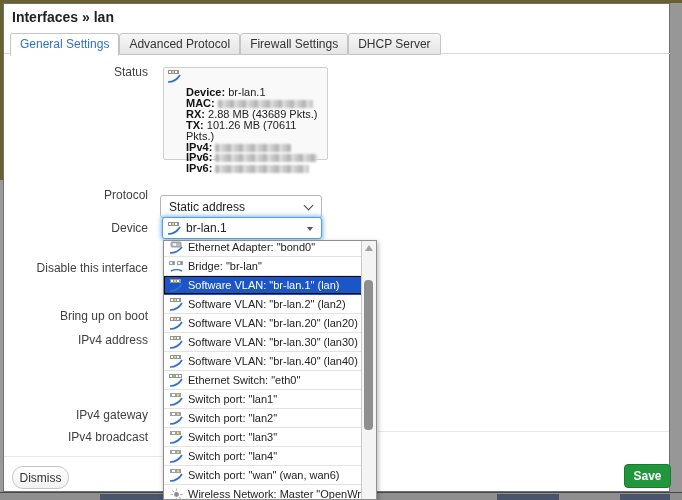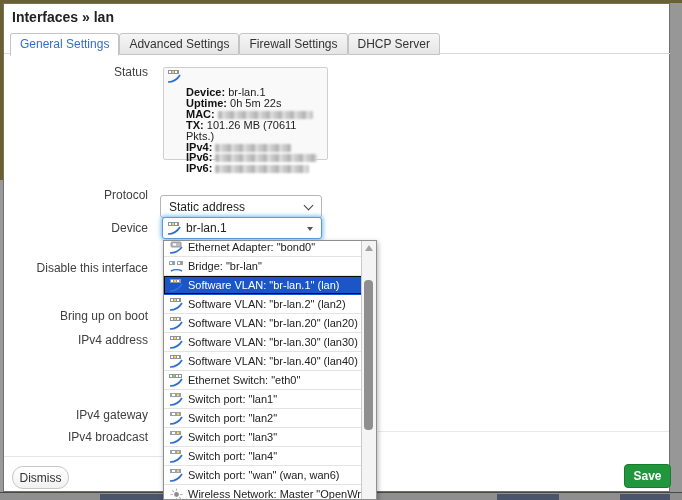--- a/index.html
+++ b/index.html
@@ -98,21 +98,21 @@
   <div class="navy n3"></div>
   <div class="navy n4"></div>
 
   <div class="modal"></div>
 
   <div class="title">Interfaces » lan</div>
 
   <div class="tabline"></div>
   <div class="tabbar">
       <div class="tab active">General Settings</div>
-      <div class="tab">Advanced Settings</div>
+      <div class="tab">Advanced Protocol</div>
       <div class="tab">Firewall Settings</div>
       <div class="tab">DHCP Server</div>
     </div>
 
   <div class="flabel lbl-status">Status</div>
   <div class="flabel lbl-protocol">Protocol</div>
   <div class="flabel lbl-device">Device</div>
   <div class="flabel lbl-disable">Disable this interface</div>
   <div class="flabel lbl-boot">Bring up on boot</div>
   <div class="flabel lbl-ip">IPv4 address</div>
@@ -124,22 +124,22 @@
       <svg width="15" height="13" viewBox="0 0 15 13">
         <rect x="1" y="0" width="11" height="4" fill="#8e949c"></rect>
         <rect x="2" y="1" width="2" height="2" fill="#fff"></rect>
         <rect x="5" y="1" width="2" height="2" fill="#ffd24a"></rect>
         <rect x="8" y="1" width="2" height="2" fill="#fff"></rect>
         <path d="M1 12 C5 12 10 10 13 5" stroke="#2f6fd0" fill="none" stroke-width="1.7"></path>
       </svg>
     </span>
   <div class="slines" id="status-lines">
       <div class="sline"><b>Device:</b> <span>br-lan.1</span></div>
-      <div class="sline"><b>Uptime:</b> <span>0h 5m 22s</span></div>
       <div class="sline"><b>MAC:</b> <span class="blur" style="width: 95px;"></span></div>
+      <div class="sline"><b>RX:</b> <span>2.88 MB (43689 Pkts.)</span></div>
       <div class="sline"><b>TX:</b> <span>101.26 MB (70611 Pkts.)</span></div>
       <div class="sline"><b>IPv4:</b> <span class="blur" style="width: 76px;"></span></div>
       <div class="sline"><b>IPv6:</b> <span class="blur" style="width: 102px;"></span></div>
       <div class="sline"><b>IPv6:</b> <span class="blur" style="width: 94px;"></span></div>
     </div>
 
   <div class="pselect">
     <span>Static address</span>
     <span class="chev"></span>
   </div>

